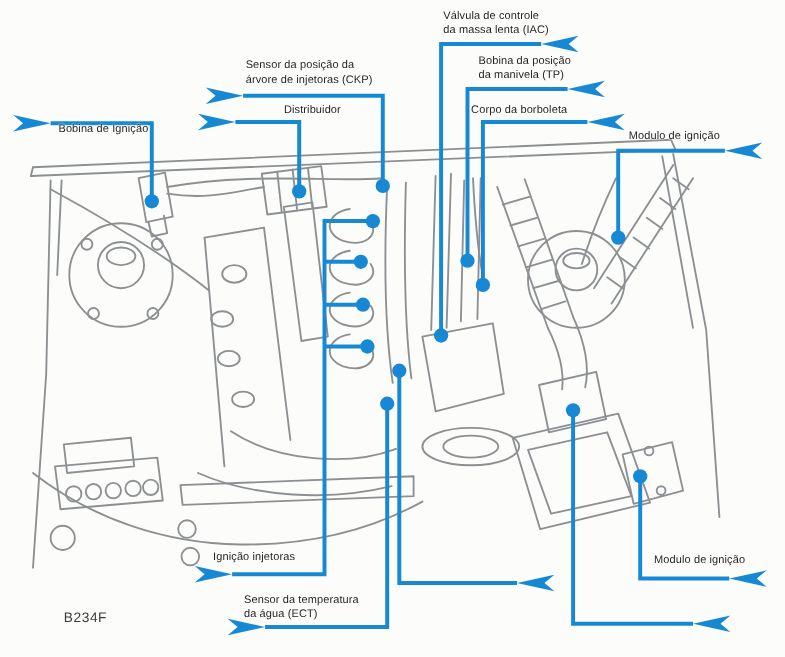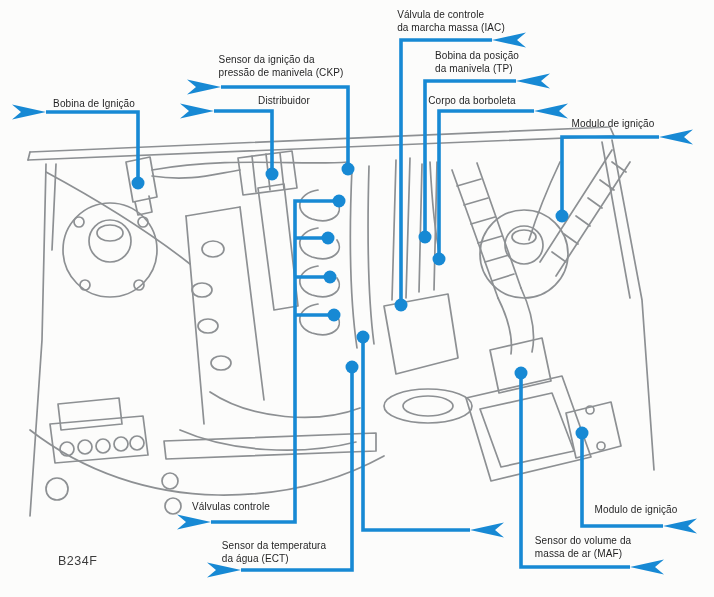--- a/index.html
+++ b/index.html
@@ -169,54 +169,50 @@
         <polyline points="630,567 521,567 521,373" fill="none" stroke="#1789d4" stroke-width="3.6" stroke-linejoin="miter" stroke-linecap="butt"></polyline>
         <circle cx="521" cy="373" r="6.5" fill="#1789d4"></circle>
         <polygon points="630,567 664,559.5 655,567 664,574.5" fill="#1789d4"></polygon>
         <polyline points="663,526 582,526 582,433" fill="none" stroke="#1789d4" stroke-width="3.6" stroke-linejoin="miter" stroke-linecap="butt"></polyline>
         <circle cx="582" cy="433" r="6.5" fill="#1789d4"></circle>
         <polygon points="663,526 697,518.5 688,526 697,533.5" fill="#1789d4"></polygon>
       </g>
   </svg>
 
   <div id="labels-layer">
-      <div class="label" style="left: 94px; top: 98px; color: rgb(31, 31, 31);">
+      <div class="label" style="left: 94px; top: 112px; color: rgb(31, 31, 31);">
         <div>Bobina de Ignição</div>
       </div>
       <div class="label" style="left: 248px; top: 95px; color: rgb(31, 31, 31); margin-left: 36px;">
         <div>Distribuidor</div>
       </div>
       <div class="label" style="left: 281px; top: 54px; color: rgb(31, 31, 31);">
-        <div>Sensor da ignição da</div>
-        <div>pressão de manivela (CKP)</div>
+        <div>Sensor da posição da</div>
+        <div>árvore de injetoras (CKP)</div>
       </div>
       <div class="label" style="left: 451px; top: 9px; color: rgb(31, 31, 31);">
         <div>Válvula de controle</div>
-        <div>da marcha massa (IAC)</div>
+        <div>da massa lenta (IAC)</div>
       </div>
       <div class="label" style="left: 477px; top: 50px; color: rgb(31, 31, 31);">
         <div>Bobina da posição</div>
         <div>da manivela (TP)</div>
       </div>
       <div class="label" style="left: 472px; top: 95px; color: rgb(31, 31, 31);">
         <div>Corpo da borboleta</div>
       </div>
       <div class="label" style="left: 613px; top: 118px; color: rgb(31, 31, 31);">
         <div>Modulo de ignição</div>
       </div>
       <div class="label" style="left: 231px; top: 501px; color: rgb(31, 31, 31);">
-        <div>Válvulas controle</div>
+        <div>Ignição injetoras</div>
       </div>
       <div class="label" style="left: 274px; top: 540px; color: rgb(31, 31, 31);">
         <div>Sensor da temperatura</div>
         <div>da água (ECT)</div>
       </div>
-      <div class="label" style="left: 583px; top: 535px; color: rgb(31, 31, 31);">
-        <div>Sensor do volume da</div>
-        <div>massa de ar (MAF)</div>
-      </div>
       <div class="label" style="left: 636px; top: 504px; color: rgb(31, 31, 31);">
         <div>Modulo de ignição</div>
       </div>
     </div>
 
   <div class="figure-code">B234F</div>
 </div>
 
 </body></html>

